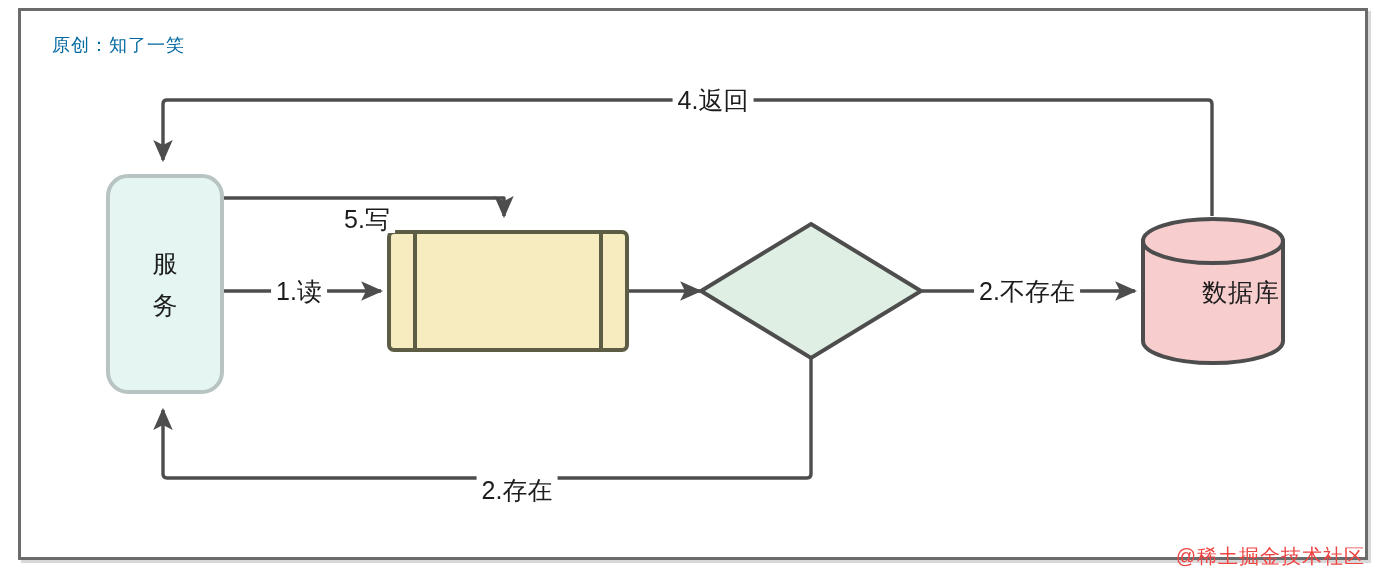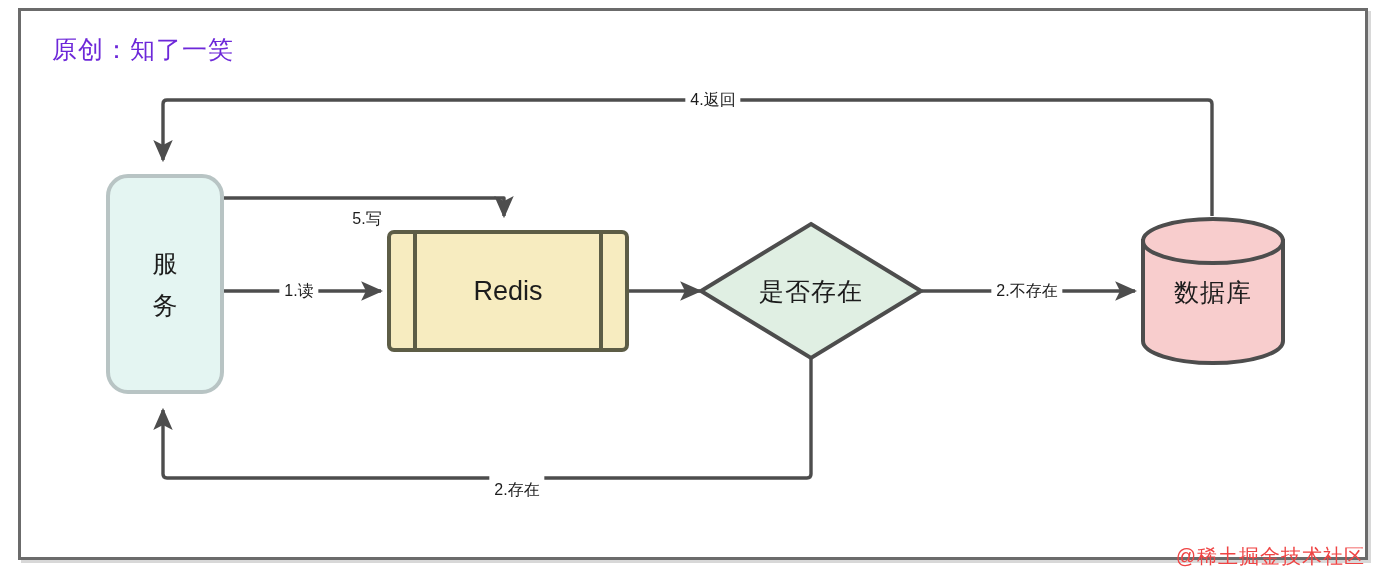--- a/index.html
+++ b/index.html
@@ -32,22 +32,22 @@
     position: absolute;
     left: 21px;
     top: 11px;
     width: 1350px;
     height: 552px;
     background: #d8d8d8;
     box-sizing: border-box;
   }
   .wm {
     position: absolute;
-    color: #6d28d9;
-    font-size: 25px;
+    color: #0369a1;
+    font-size: 18px;
     letter-spacing: 1px;
     white-space: nowrap;
     user-select: none;
   }
   #wm-top { left: 52px; top: 33px; }
   #wm-bottom { right: 22px; bottom: 8px; font-size: 20px; color: #ef4444; }
 
   #svg-layer {
     position: absolute;
     left: 0; top: 0;
@@ -74,30 +74,30 @@
   #label-redis {
     left: 389px; top: 232px; width: 238px; height: 118px;
     font-size: 27px;
   }
   #label-decision {
     left: 706px; top: 222px; width: 210px; height: 138px;
     font-size: 25px;
     letter-spacing: 1px;
   }
   #label-db {
-    left: 1142px; top: 228px; width: 142px; height: 128px;
+    left: 1170px; top: 228px; width: 142px; height: 128px;
     font-size: 25px;
     letter-spacing: 1px;
   }
 
   
   .edge-label {
     position: absolute;
     color: #1c1c1c;
-    font-size: 16px;
+    font-size: 25px;
     background: #ffffff;
     padding: 0 5px;
     white-space: nowrap;
     line-height: 28px;
     transform: translate(-50%, -50%);
   }
 </style>
 </head>
 <body>
 
@@ -143,22 +143,20 @@
 
     <g>
       <path d="M 1143 241 L 1143 341 A 70 22 0 0 0 1283 341 L 1283 241 Z" fill="#f8cdcd" stroke="#4d4d4d" stroke-width="4"></path>
       <ellipse cx="1213" cy="241" rx="70" ry="22" fill="#f8cdcd" stroke="#4d4d4d" stroke-width="4"></ellipse>
     </g>
   </svg>
 
   <div class="node-label" id="label-service">
     <span>服</span>
   <span>务</span></div>
-  <div class="node-label" id="label-redis">Redis</div>
-  <div class="node-label" id="label-decision">是否存在</div>
   <div class="node-label" id="label-db">数据库</div>
 
   <div class="edge-label" style="left:713px; top:100px;">4.返回</div>
   <div class="edge-label" style="left:367px; top:199px;margin-top:20px;">5.写</div>
   <div class="edge-label" style="left:299px; top:291px;">1.读</div>
   <div class="edge-label" style="left:1027px; top:291px;">2.不存在</div>
   <div class="edge-label" style="left:517px; top:490px;">2.存在</div>
 
 </div>
 

